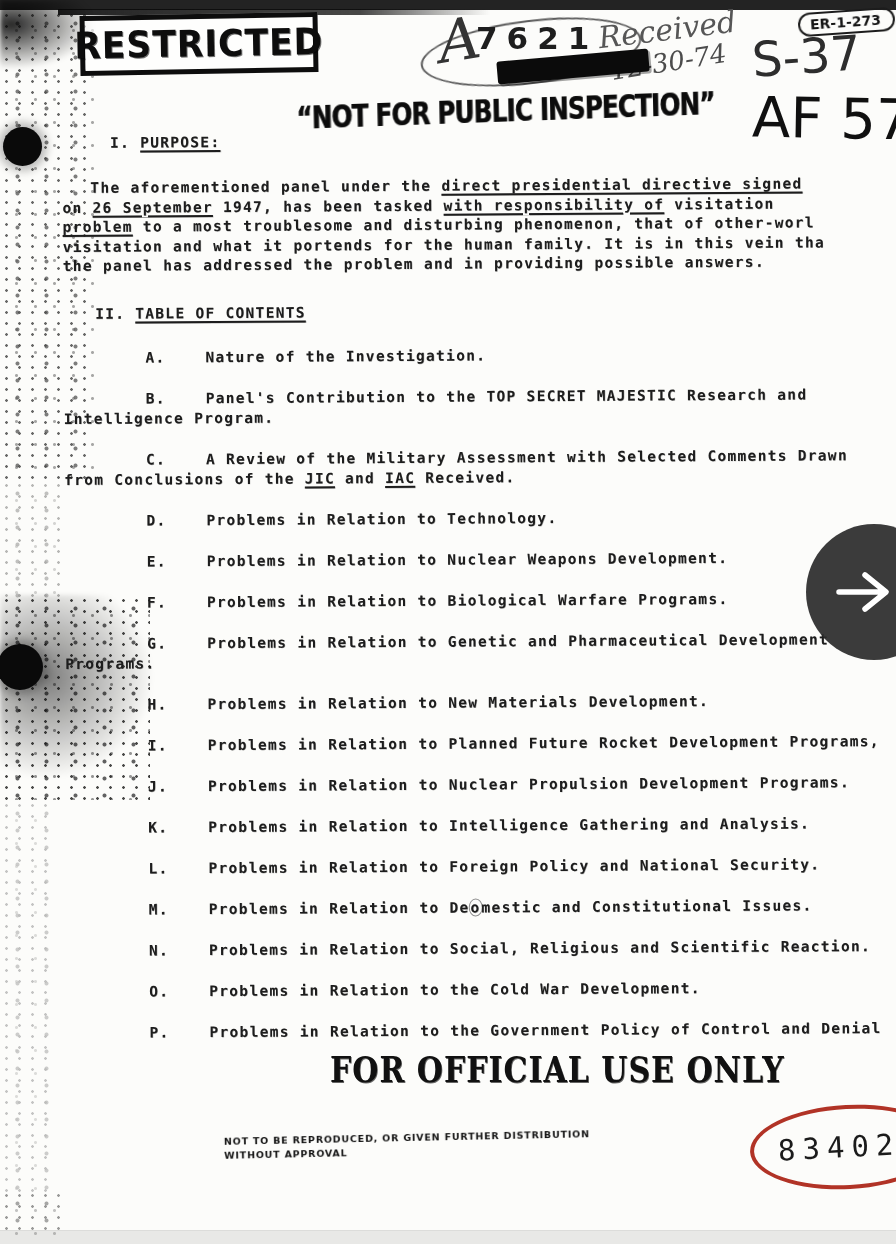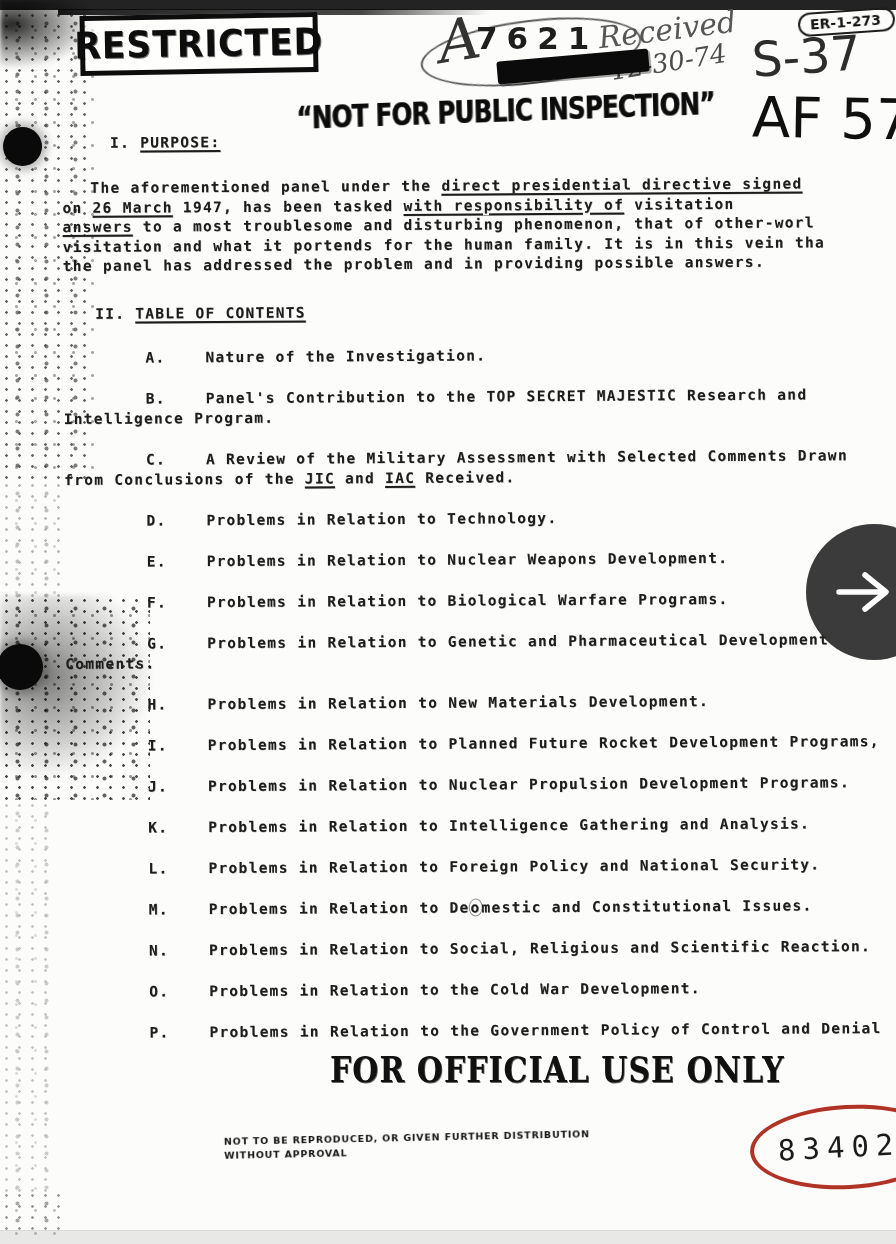--- a/index.html
+++ b/index.html
@@ -123,22 +123,22 @@
 <div class="hand hw-af57">AF 57</div>
 <div class="redaction"></div>
 <div class="red-circle">
   <span class="num">834021</span>
 </div>
 
 <div class="doc">
   <div class="sec-head purpose"><span>I.</span> <span class="sec-title">PURPOSE:</span></div>
   <div class="purpose-lines" id="purpose-lines">
       <div class="pline"><span>The aforementioned panel under the </span><span class="u">direct presidential directive signed</span></div>
-      <div class="pline"><span>on </span><span class="u">26 March</span><span> 1947, has been tasked </span><span class="u">with responsibility of</span><span> visitation</span></div>
-      <div class="pline"><span class="u">answers</span><span> to a most troublesome and disturbing phenomenon, that of other-worl</span></div>
+      <div class="pline"><span>on </span><span class="u">26 September</span><span> 1947, has been tasked </span><span class="u">with responsibility of</span><span> visitation</span></div>
+      <div class="pline"><span class="u">problem</span><span> to a most troublesome and disturbing phenomenon, that of other-worl</span></div>
       <div class="pline"><span>visitation and what it portends for the human family. It is in this vein tha</span></div>
       <div class="pline"><span>the panel has addressed the problem and in providing possible answers.</span></div>
     </div>
   <div class="sec-head toc"><span>II.</span> <span class="sec-title">TABLE OF CONTENTS</span></div>
   <div class="toc-list" id="toc-list">
       <div class="toc-item">
         <div class="tline"><span class="toc-letter">A.</span><span>Nature of the Investigation.</span></div>
       </div>
       <div class="toc-item">
         <div class="tline"><span class="toc-letter">B.</span><span>Panel's Contribution to the TOP SECRET MAJESTIC Research and</span></div>
@@ -152,21 +152,21 @@
         <div class="tline"><span class="toc-letter">D.</span><span>Problems in Relation to Technology.</span></div>
       </div>
       <div class="toc-item">
         <div class="tline"><span class="toc-letter">E.</span><span>Problems in Relation to Nuclear Weapons Development.</span></div>
       </div>
       <div class="toc-item">
         <div class="tline"><span class="toc-letter">F.</span><span>Problems in Relation to Biological Warfare Programs.</span></div>
       </div>
       <div class="toc-item">
         <div class="tline"><span class="toc-letter">G.</span><span>Problems in Relation to Genetic and Pharmaceutical Development</span></div>
-        <div class="tline"><span>Comments.</span></div>
+        <div class="tline"><span>Programs.</span></div>
       </div>
       <div class="toc-item">
         <div class="tline"><span class="toc-letter">H.</span><span>Problems in Relation to New Materials Development.</span></div>
       </div>
       <div class="toc-item">
         <div class="tline"><span class="toc-letter">I.</span><span>Problems in Relation to Planned Future Rocket Development Programs,</span></div>
       </div>
       <div class="toc-item">
         <div class="tline"><span class="toc-letter">J.</span><span>Problems in Relation to Nuclear Propulsion Development Programs.</span></div>
       </div>

